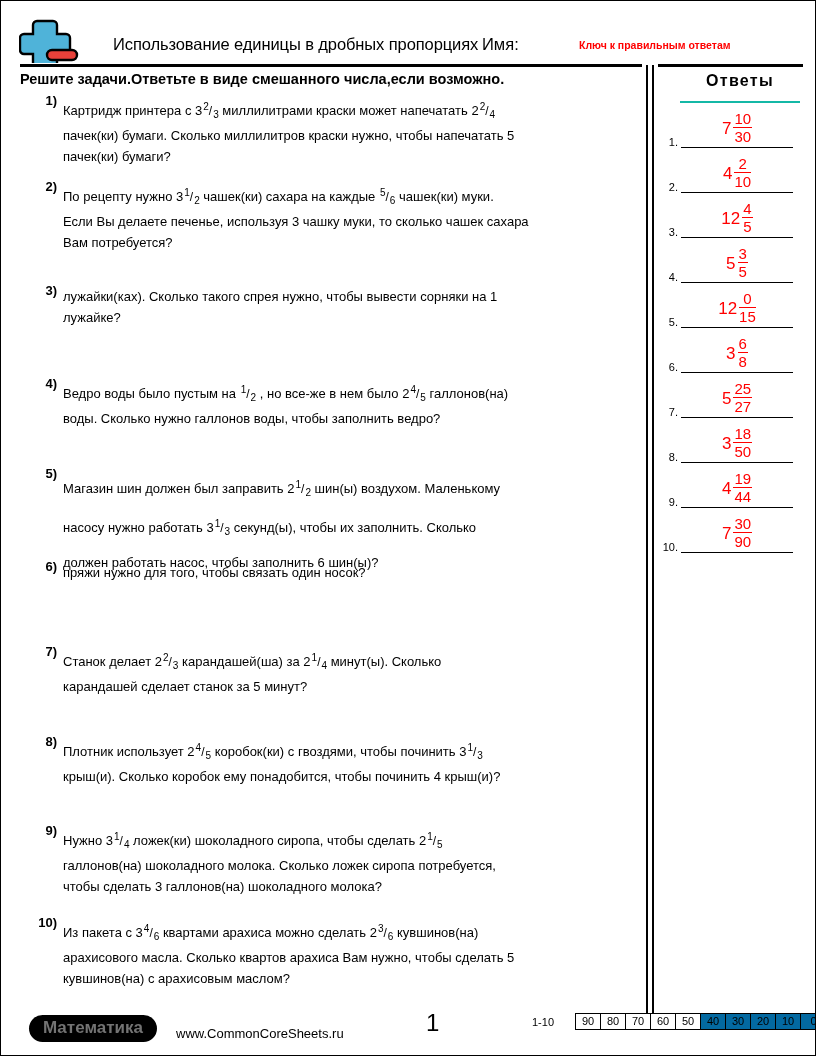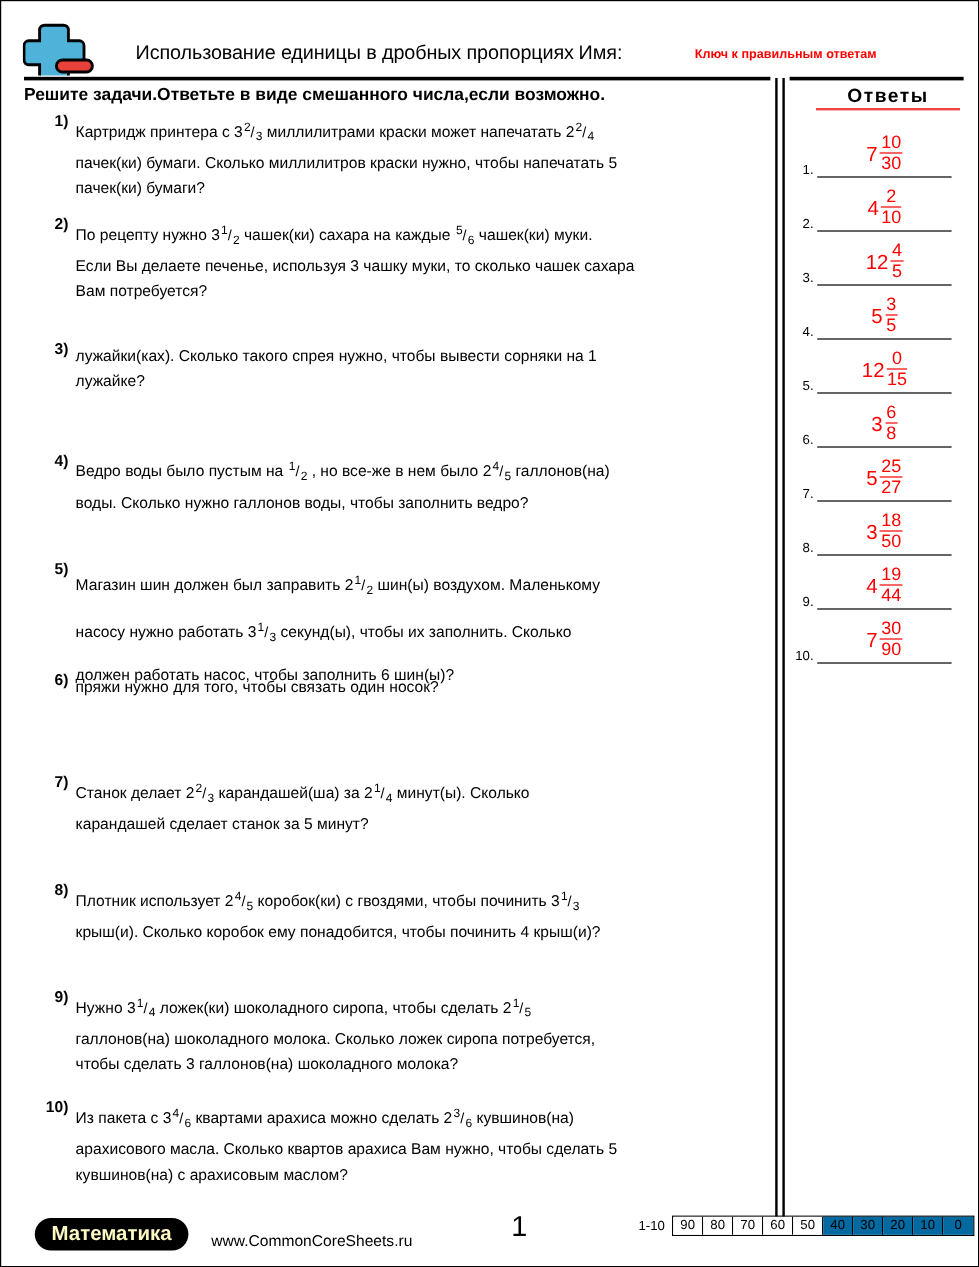--- a/index.html
+++ b/index.html
@@ -147,22 +147,22 @@
     width: 150px;
   }
   #answers-title {
     position: absolute;
     left: 24px; top: 5px;
     width: 120px;
     text-align: center;
     font-size: 16px;
     font-weight: bold;
     letter-spacing: 1.3px;
-    border-bottom: 2px solid #ef4444;
-    padding-bottom: 0;
+    border-bottom: 2px solid #14b8a6;
+    padding-bottom: 11px;
   }
   .ans-row {
     position: absolute;
     left: 0;
     width: 150px;
     height: 45px;
   }
   .ans-idx {
     position: absolute;
     left: 0px;
@@ -214,21 +214,21 @@
   .smf .s-den {
     display: block;
     font-size: 15px;
     padding-top: 1px;
     line-height: 16px;
   }
   #brand-badge {
     position: absolute;
     left: 28px; top: 1014px;
     background: #000;
-    color: #fef9c3;
+    color: #737373;
     font-size: 17px;
     font-weight: bold;
     padding: 3px 14px 4px 14px;
     border-radius: 14px;
   }
   #site-url {
     position: absolute;
     left: 175px; top: 1025px;
     font-size: 13px;
   }
@@ -238,21 +238,21 @@
     font-size: 24px;
   }
   #score-strip {
     position: absolute;
     left: 531px; top: 1012px;
     display: flex;
     align-items: center;
   }
   #score-range {
     font-size: 11px;
-    margin-right: 6px;
+    margin-right: 21px;
     white-space: nowrap;
   }
   #score-cells {
     display: flex;
     border: 1px solid #000;
   }
   .score-cell {
     width: 25px;
     height: 15px;
     line-height: 15px;

